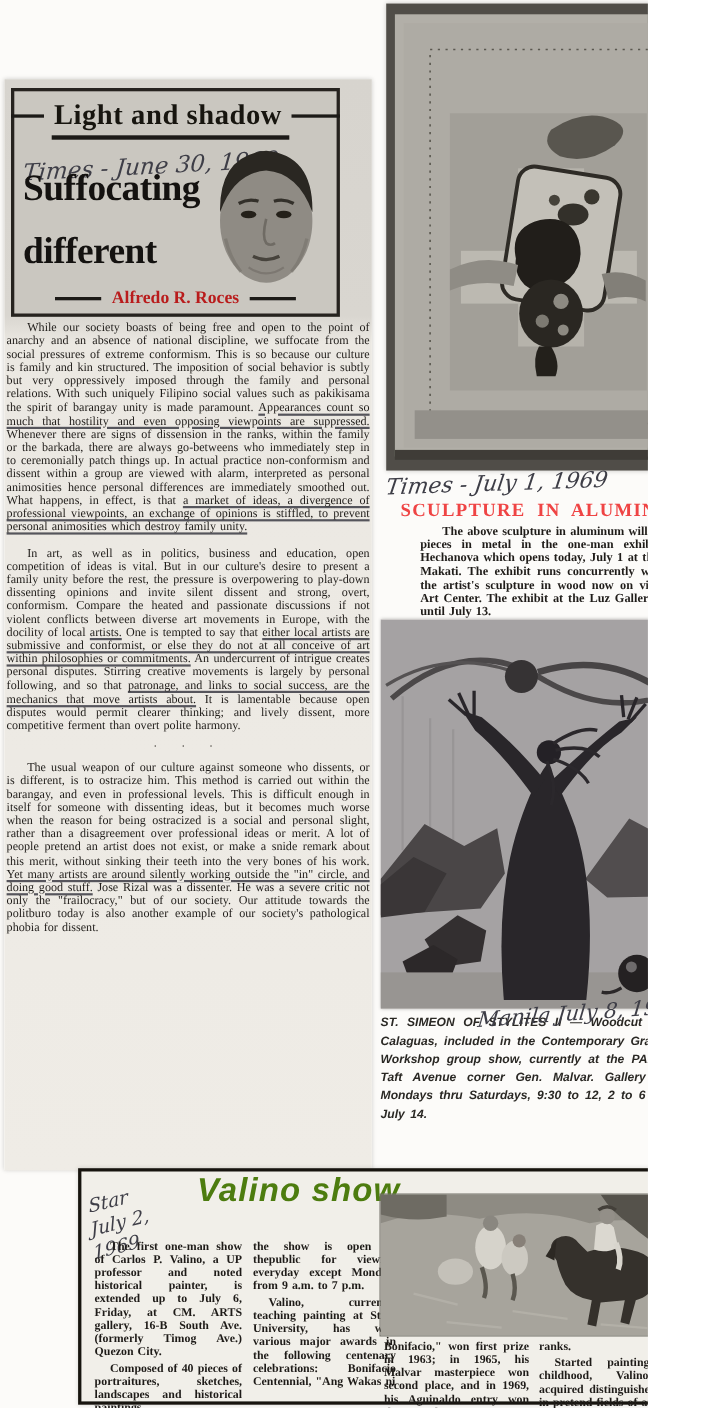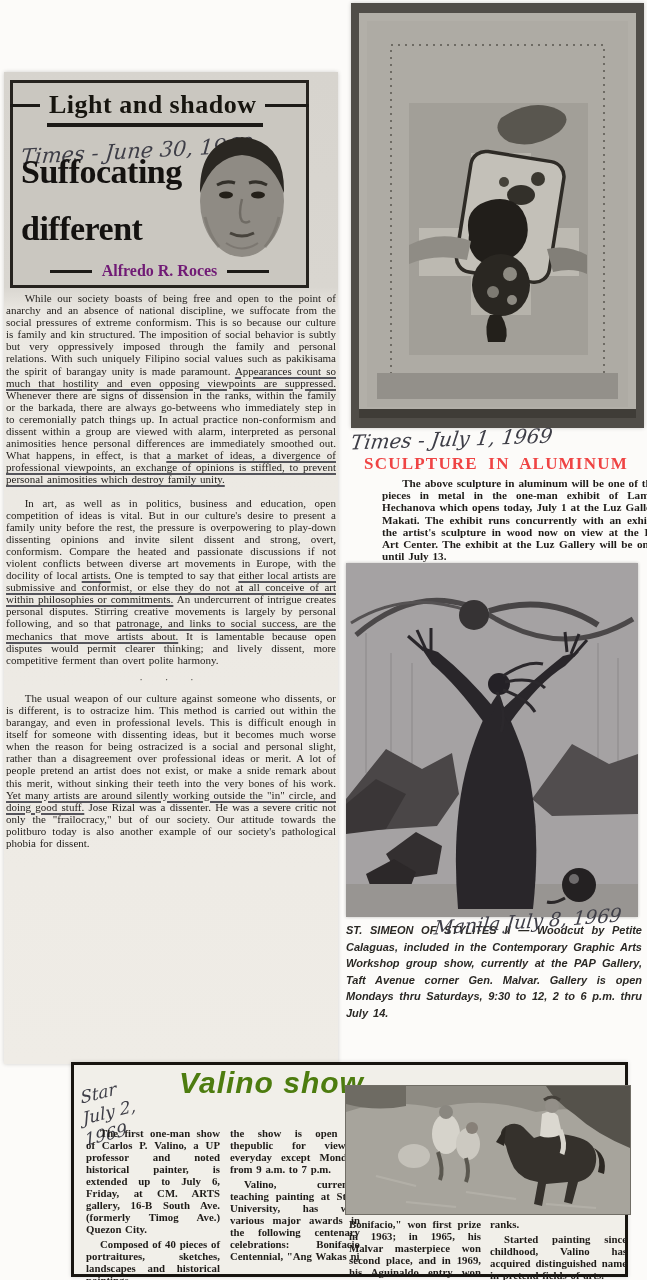--- a/index.html
+++ b/index.html
@@ -1,18 +1,18 @@
 <!DOCTYPE html>
 <html><head>
 <meta charset="utf-8">
 <style>
   * { margin:0; padding:0; box-sizing:border-box; }
   html,body { background:#ffffff; }
   .page {
-    position:relative; width:647px; height:1280px; overflow:hidden;
+    position:relative; width:589px; height:1280px; overflow:hidden;
     background:#fcfbf9;
     font-family:"Liberation Serif", serif;
   }
   .clip { position:absolute; }
 
   
   .clip-conformism {
     left:4px; top:72px; width:334px; height:992px;
     background:linear-gradient(#d7d4ce 0, #d9d6d0 215px, #ebe8e2 240px, #efece6 100%);
     box-shadow:0 0 4px rgba(0,0,0,.18);
@@ -36,21 +36,21 @@
   }
   .hw-date1 { position:absolute; left:8px; top:56px; font-size:21px; transform:rotate(-3deg) skewX(-8deg); }
   .headline1 {
     position:absolute; left:8px; top:60px; width:200px;
     font-size:34px; line-height:57px; font-weight:700; color:#141210; letter-spacing:-.5px;
   }
   .portrait { position:absolute; left:178px; top:44px; width:102px; height:136px; }
   .byline-row {
     position:absolute; bottom:5px; left:0; right:0;
     display:flex; align-items:center; justify-content:center;
-    font-size:16px; font-weight:700; color:#701a75;
+    font-size:16px; font-weight:700; color:#b91c1c;
   }
   .byline-dash { width:42px; height:3px; background:#1c1a17; margin:0 10px; }
   .body1 {
     position:absolute; left:2px; top:220px; width:330px;
     font-weight:400; font-size:11px; line-height:12.1px;
     text-align:justify; color:#1f1c19; word-spacing:1px;
   }
   .body1 p { margin:0 0 11px; text-indent:1.7em; }
   .pu { text-decoration:underline; text-decoration-thickness:1.5px; text-underline-offset:2px; text-decoration-color:rgba(48,47,58,.8); }
   .sep { text-align:center; font-size:11px; letter-spacing:9px; color:#4a4741; margin:-4px 0 7px; }

